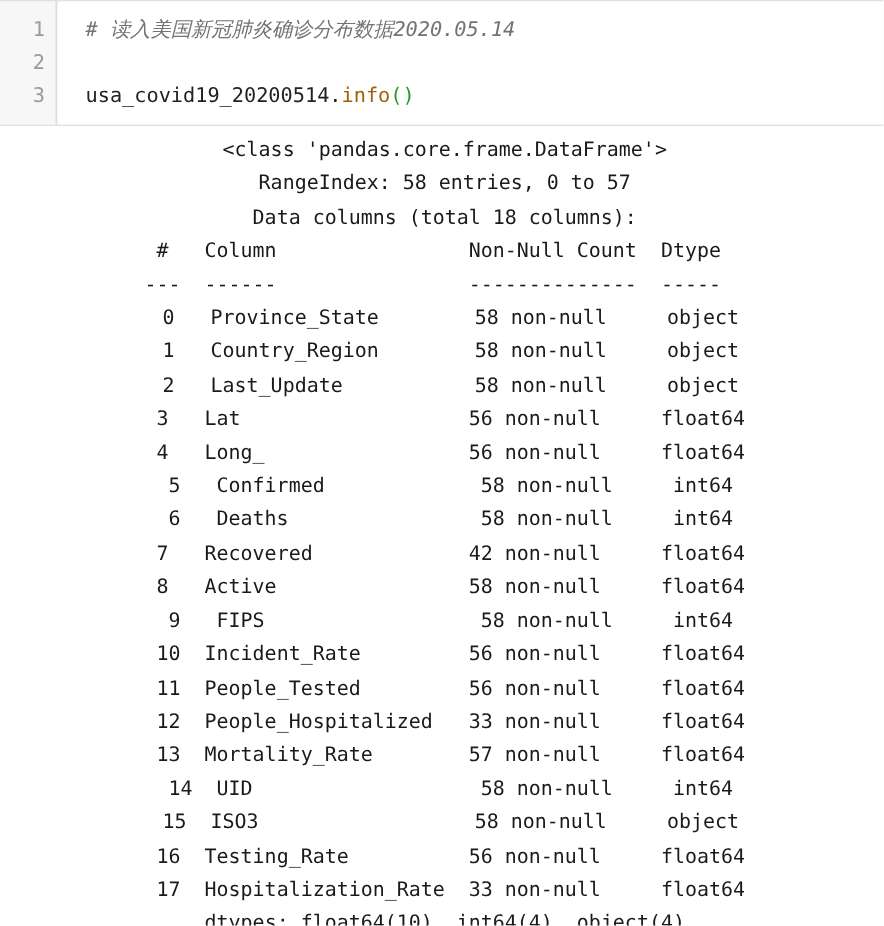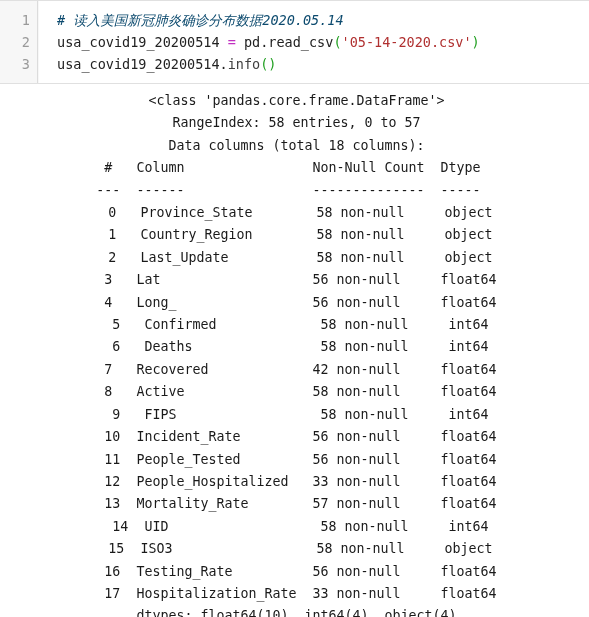--- a/index.html
+++ b/index.html
@@ -66,24 +66,24 @@
     -webkit-user-select: none;
     user-select: none;
   }
   .code-text {
     padding-left: 19px;
     font-size: 13.5px;
     color: #222222;
     white-space: pre;
     font-family: "DejaVu Sans Mono", "Liberation Mono", monospace;
   }
-  .tok-comment { color: #0c4a6e; font-style: italic; }
+  .tok-comment { color: #737373; font-style: italic; }
   .tok-op      { color: #c030c0; }
   .tok-str     { color: #b03030; }
-  .tok-fn      { color: #404040; }
+  .tok-fn      { color: #a16207; }
   .tok-paren   { color: #22a022; }
   .tok-plain   { color: #222222; }
 
   
   .output {
     padding: 6px 0 0 4px;
     font-family: "DejaVu Sans Mono", "Liberation Mono", monospace;
     font-size: 13.3px;
     line-height: 22.4px;
     color: #1a1a1a;
@@ -97,21 +97,20 @@
 <div class="code-cell">
   <div class="code-gutter"></div>
   <div class="code-body"></div>
   <div class="code-lines" id="code-lines">
       <div class="code-row">
         <span class="ln">1</span>
         <span class="code-text"><span class="tok-comment"># 读入美国新冠肺炎确诊分布数据2020.05.14</span></span>
       </div>
       <div class="code-row">
         <span class="ln">2</span>
-        <span class="code-text"><span class="tok-plain">usa_covid19_20200514 </span><span class="tok-op">=</span><span class="tok-plain"> pd.read_csv</span><span class="tok-paren">(</span><span class="tok-str">'05-14-2020.csv'</span><span class="tok-paren">)</span></span>
       </div>
       <div class="code-row">
         <span class="ln">3</span>
         <span class="code-text"><span class="tok-plain">usa_covid19_20200514.</span><span class="tok-fn">info</span><span class="tok-paren">()</span></span>
       </div>
     </div>
 </div>
 
 <div class="output" id="output-area"><div class="out-line">&lt;class 'pandas.core.frame.DataFrame'&gt;</div><div class="out-line">RangeIndex: 58 entries, 0 to 57</div><div class="out-line">Data columns (total 18 columns):</div><div class="out-line"> #   Column                Non-Null Count  Dtype  </div><div class="out-line">---  ------                --------------  -----  </div><div class="out-line"> 0   Province_State        58 non-null     object</div><div class="out-line"> 1   Country_Region        58 non-null     object</div><div class="out-line"> 2   Last_Update           58 non-null     object</div><div class="out-line"> 3   Lat                   56 non-null     float64</div><div class="out-line"> 4   Long_                 56 non-null     float64</div><div class="out-line"> 5   Confirmed             58 non-null     int64</div><div class="out-line"> 6   Deaths                58 non-null     int64</div><div class="out-line"> 7   Recovered             42 non-null     float64</div><div class="out-line"> 8   Active                58 non-null     float64</div><div class="out-line"> 9   FIPS                  58 non-null     int64</div><div class="out-line"> 10  Incident_Rate         56 non-null     float64</div><div class="out-line"> 11  People_Tested         56 non-null     float64</div><div class="out-line"> 12  People_Hospitalized   33 non-null     float64</div><div class="out-line"> 13  Mortality_Rate        57 non-null     float64</div><div class="out-line"> 14  UID                   58 non-null     int64</div><div class="out-line"> 15  ISO3                  58 non-null     object</div><div class="out-line"> 16  Testing_Rate          56 non-null     float64</div><div class="out-line"> 17  Hospitalization_Rate  33 non-null     float64</div><div class="out-line">dtypes: float64(10), int64(4), object(4)</div></div>
 

